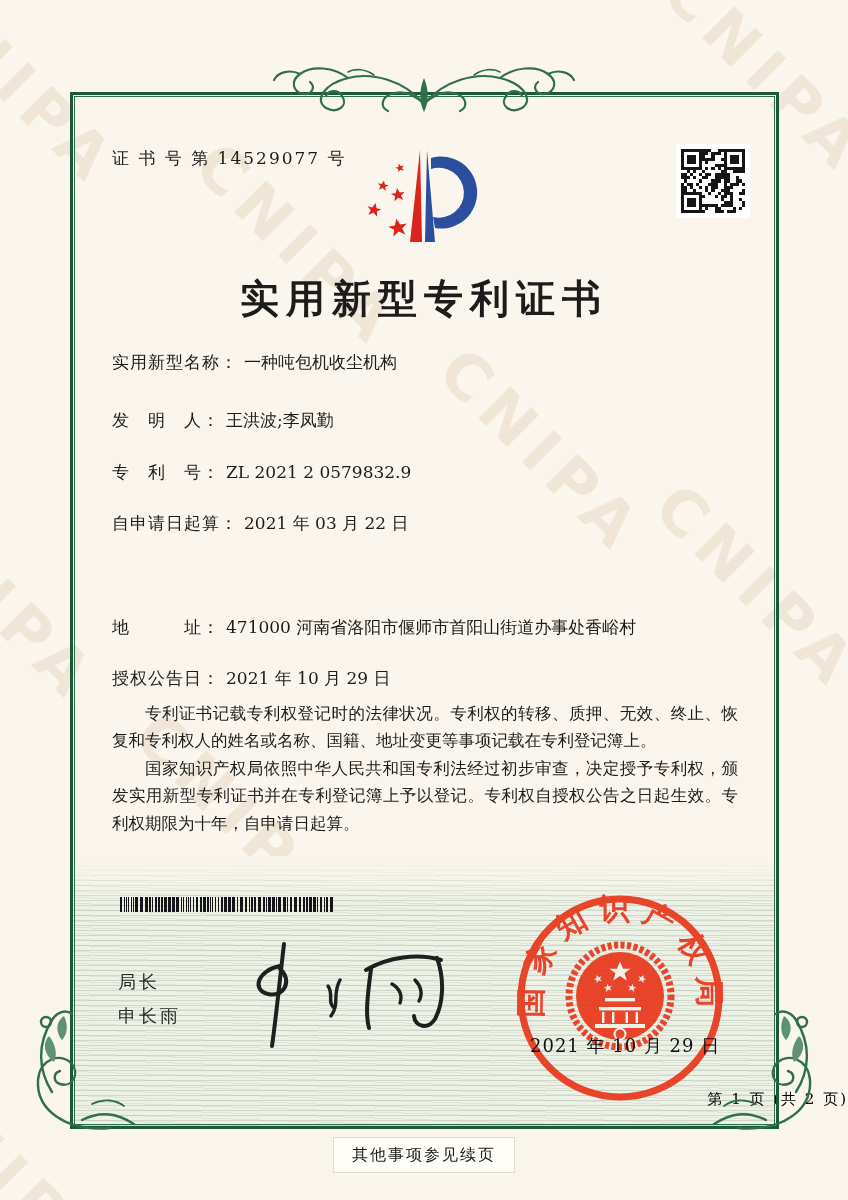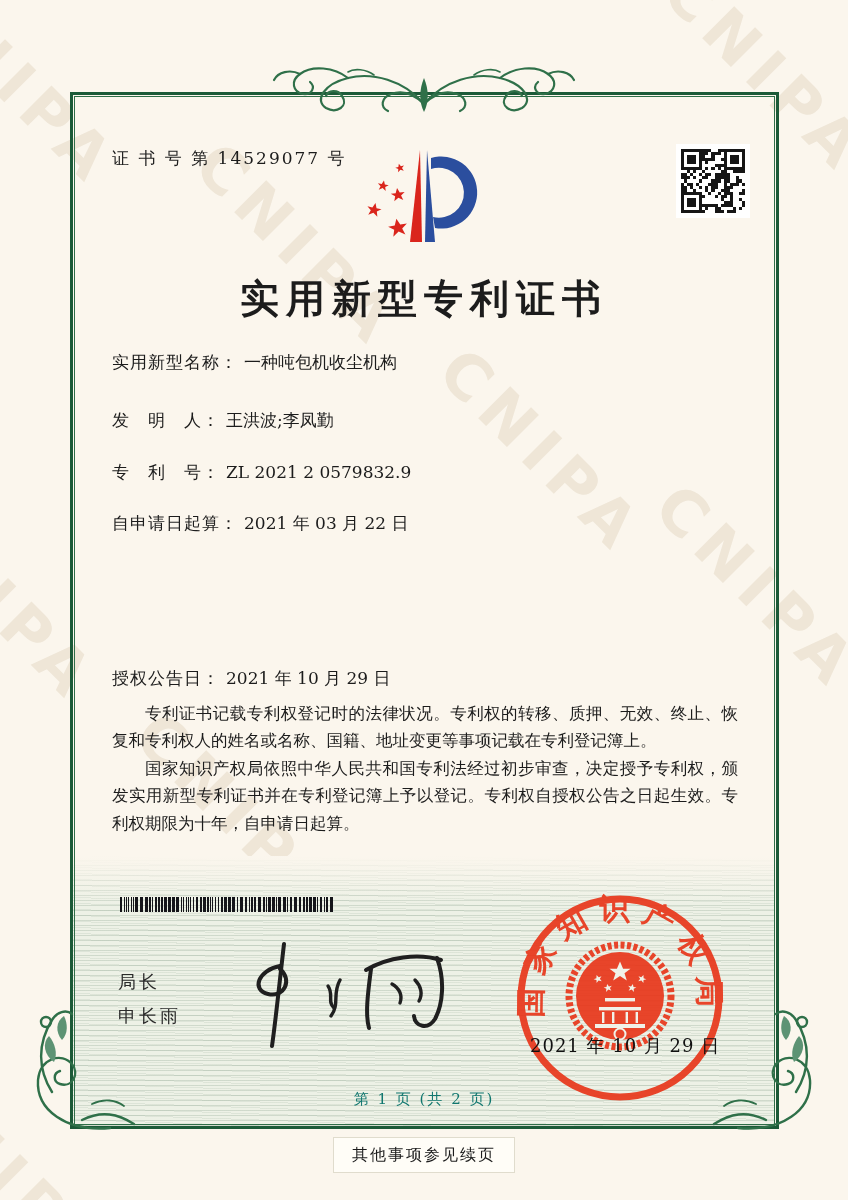--- a/index.html
+++ b/index.html
@@ -84,22 +84,22 @@
     font-family:"DejaVu Sans","Liberation Sans",sans-serif;
     font-size:18px; letter-spacing:3px; color:#2a2a2a;
   }
   .signature{ position:absolute; left:228px; top:936px; }
   .seal{ position:absolute; left:512px; top:890px; width:216px; height:216px; }
   .seal-date{
     position:absolute; left:530px; top:1034px; width:200px; z-index:7;
     font-size:18px; letter-spacing:1px; color:#111;
   }
   .page-indicator{
-    position:absolute; left:0; right:0; top:1090px; text-align:center;
-    font-size:15px; letter-spacing:2px; color:#0f766e; z-index:7;
+    position:absolute; left:0; right:0; top:1090px; text-align:right;
+    font-size:15px; letter-spacing:2px; color:#000000; z-index:7;
   }
   .footer-note{
     position:absolute; left:333px; top:1137px; width:180px; height:34px;
     background:#fffdf7; border:1px solid #e0dccd; z-index:7;
     text-align:center; line-height:34px; font-size:16px; letter-spacing:2px;
   }
 </style>
 </head>
 <body>
 
@@ -641,20 +641,23 @@
       <span class="flabel">实用新型名称：</span><span class="fvalue">一种吨包机收尘机构</span>
     </div>
     <div class="field-row" style="top:409px">
       <span class="flabel">发　明　人：</span><span class="fvalue">王洪波;李凤勤</span>
     </div>
     <div class="field-row" style="top:461px">
       <span class="flabel">专　利　号：</span><span class="fvalue">ZL 2021 2 0579832.9</span>
     </div>
     <div class="field-row" style="top:512px">
       <span class="flabel">自申请日起算：</span><span class="fvalue">2021 年 03 月 22 日</span>
+    </div>
+    <div class="field-row" style="top:616px">
+      <span class="flabel">地　　　址：</span><span class="fvalue">471000  河南省洛阳市偃师市首阳山街道办事处香峪村</span>
     </div>
     <div class="field-row" style="top:667px">
       <span class="flabel">授权公告日：</span><span class="fvalue">2021 年 10 月 29 日</span>
     </div>
 
     <div class="body-text">
       <p>专利证书记载专利权登记时的法律状况。专利权的转移、质押、无效、终止、恢复和专利权人的姓名或名称、国籍、地址变更等事项记载在专利登记簿上。</p>
       <p>国家知识产权局依照中华人民共和国专利法经过初步审查，决定授予专利权，颁发实用新型专利证书并在专利登记簿上予以登记。专利权自授权公告之日起生效。专利权期限为十年，自申请日起算。</p>
     </div>
 

